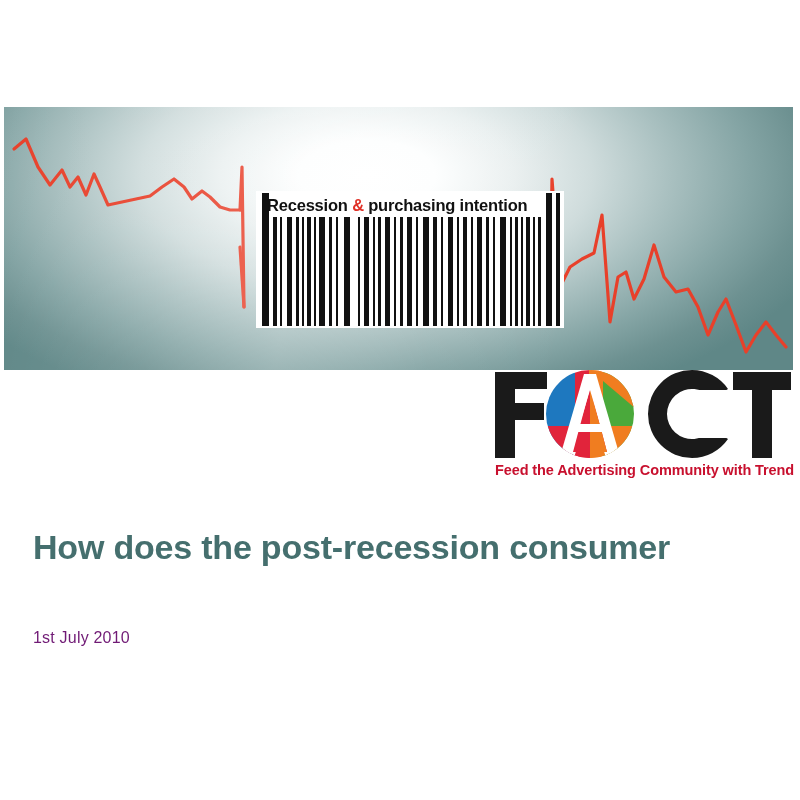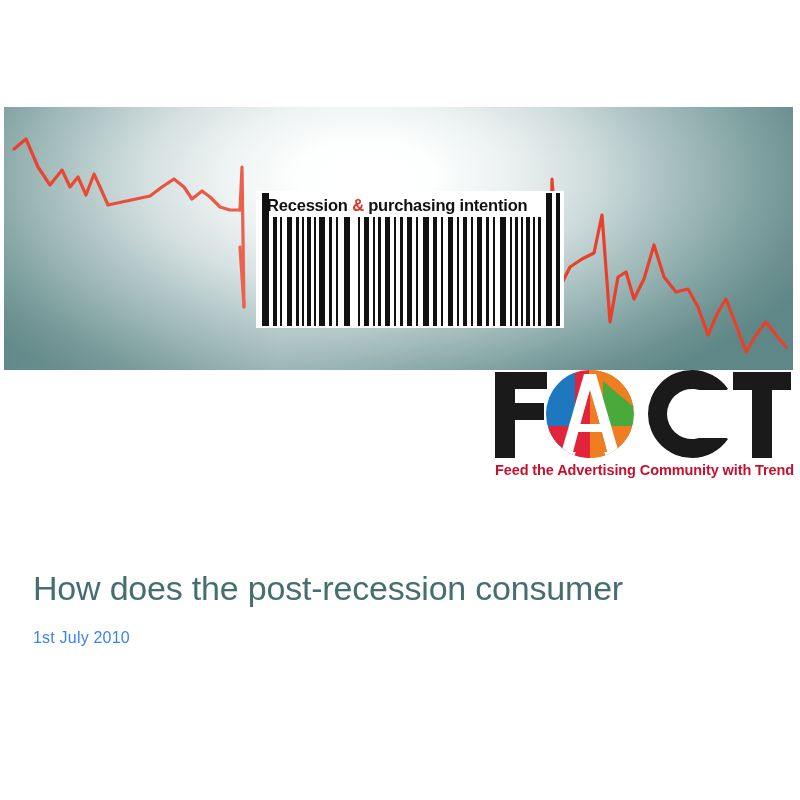--- a/index.html
+++ b/index.html
@@ -98,30 +98,29 @@
   
   #headline {
     position: absolute;
     left: 33px;
     top: 524px;
     width: 730px;
     color: #456f6e;
     font-family: "Liberation Sans", sans-serif;
     font-size: 34px;
     line-height: 46px;
-    font-weight: normal;
+    font-weight: bold;
     letter-spacing: -0.2px;
-    margin-top: 41px;
   }
   #headline .line { display: block; }
   #subdate {
     position: absolute;
     left: 33px;
     top: 629px;
-    color: #3b82f6;
+    color: #701a75;
     font-family: "Liberation Sans", sans-serif;
     font-size: 16px;
     letter-spacing: 0.2px;
   }
 </style>
 </head>
 <body>
 
 <div id="banner">
 

